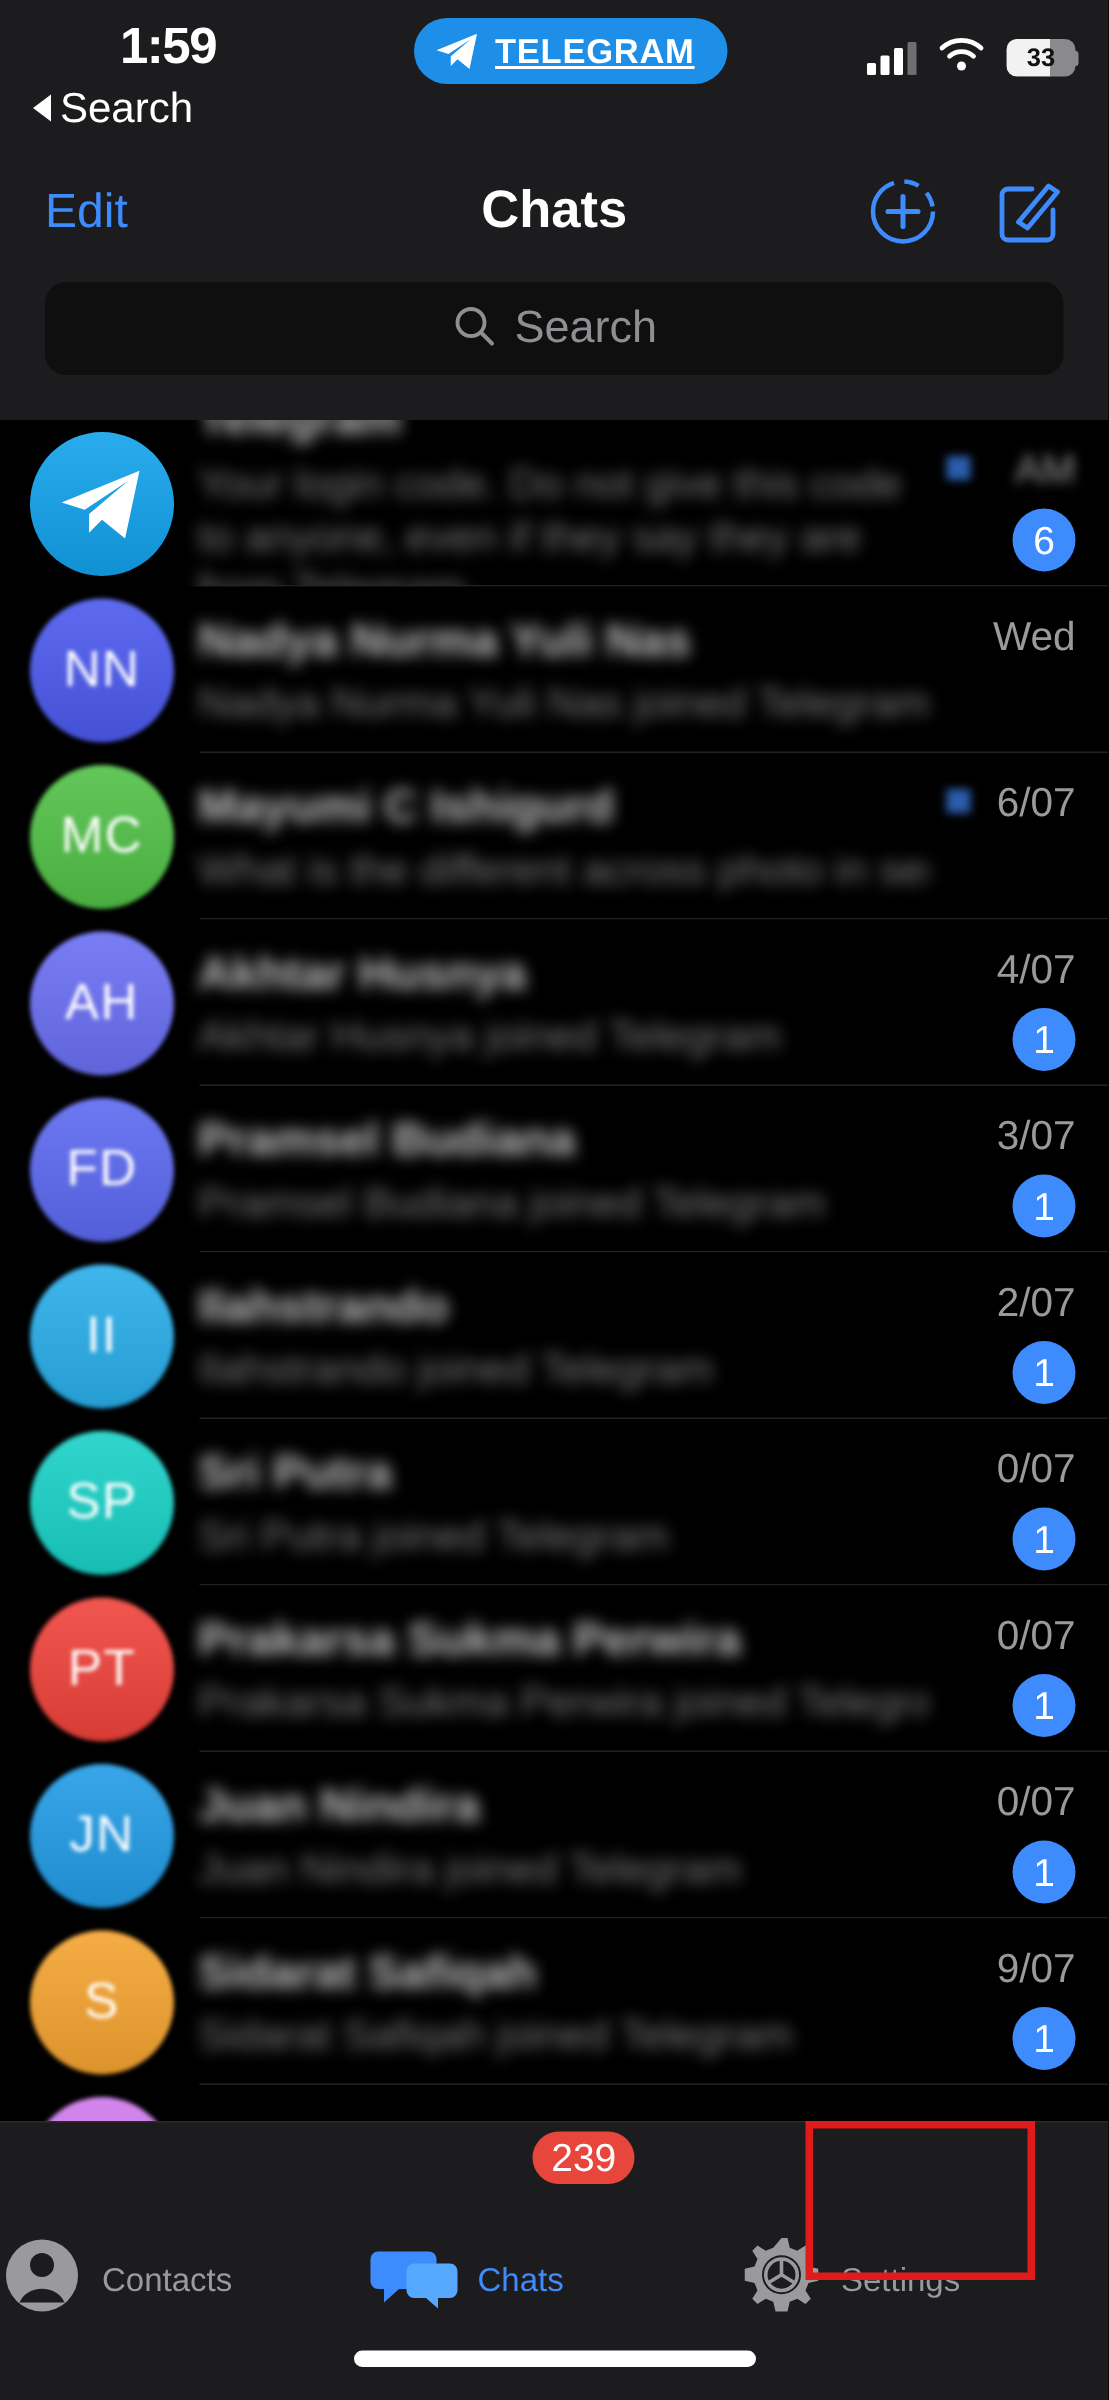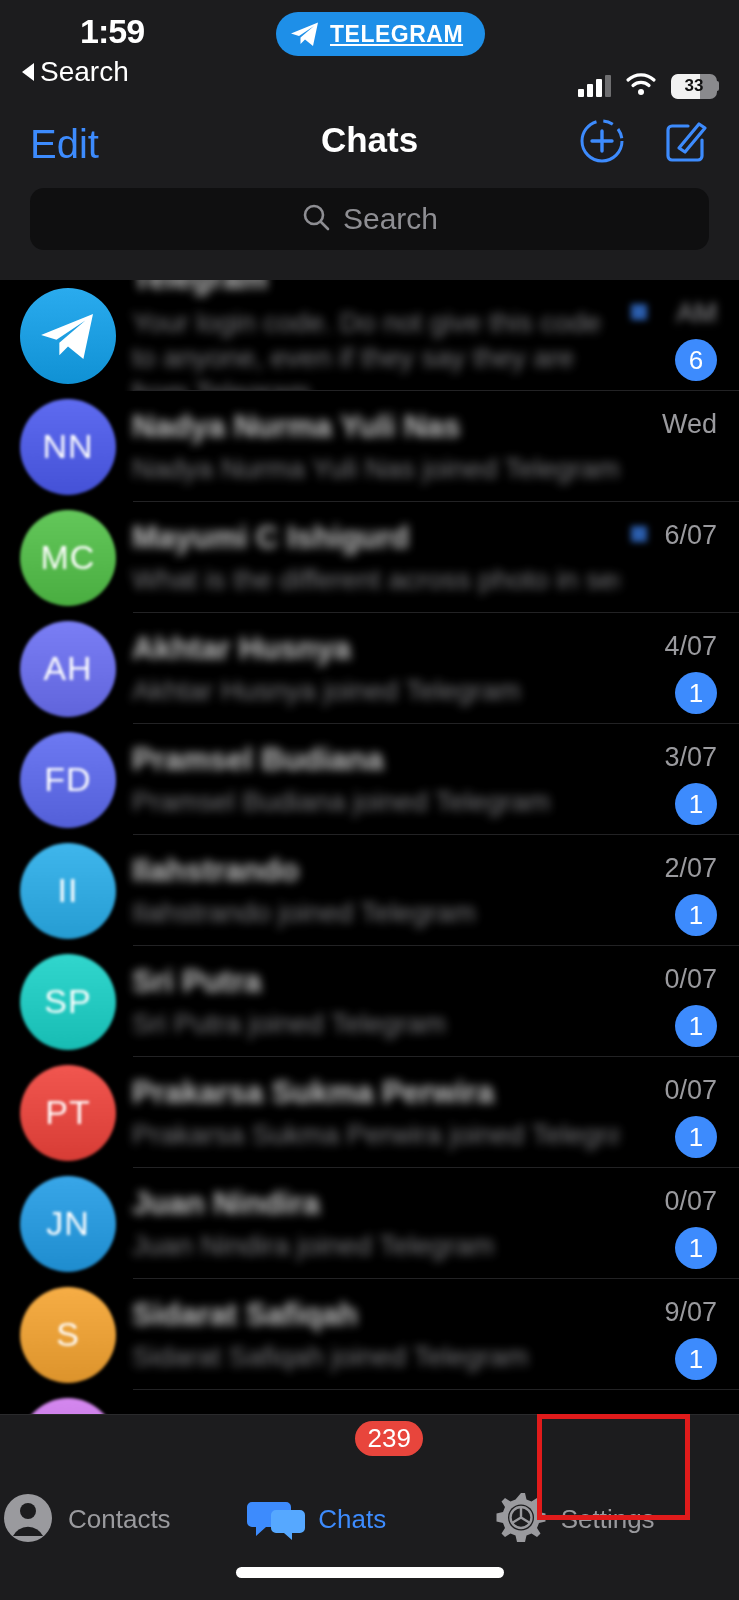--- a/index.html
+++ b/index.html
@@ -30,21 +30,21 @@
   .tg-pill {
     position: absolute; left: 276px; top: 12px;
     background: #1e8fe8; color: #fff;
     border-radius: 26px; height: 44px; padding: 0 22px 0 14px;
     display: flex; align-items: center; gap: 10px;
     font-size: 23px; font-weight: bold; letter-spacing: 0.5px; text-decoration: underline;
   }
   .tg-pill svg { display: block; }
   .sb-right {
     position: absolute; right: 20px; top: 24px;
-    display: flex; align-items: center; gap: 14px; margin-top: 48px;
+    display: flex; align-items: center; gap: 14px;
   }
   .bars { display: flex; align-items: flex-end; gap: 3px; height: 22px; }
   .bars i { display: block; width: 6px; background: #fff; border-radius: 1px; }
   .bars i:nth-child(1) { height: 8px; }
   .bars i:nth-child(2) { height: 13px; }
   .bars i:nth-child(3) { height: 18px; }
   .bars i:nth-child(4) { height: 22px; background: #6e6e70; }
   .batt {
     position: relative; width: 46px; height: 25px;
     border-radius: 7px; background: #8a8a8d; overflow: hidden;
@@ -61,21 +61,21 @@
     width: 4px; height: 10px; background: #8a8a8d;
     border-radius: 0 2px 2px 0; margin-left: -2px;
   }
 
   
   .navbar {
     position: relative; height: 88px; background: #1c1c1e;
   }
   .nav-edit {
     position: absolute; left: 30px; top: 22px;
-    color: #3d8bfd; font-size: 40px;
+    color: #3d8bfd; font-size: 32px;
   }
   .nav-title {
     position: absolute; left: 0; right: 0; top: 20px;
     text-align: center; color: #fff; font-size: 35px; font-weight: bold;
   }
   .nav-icons {
     position: absolute; right: 28px; top: 16px;
     display: flex; gap: 34px; align-items: center;
   }
 
@@ -139,21 +139,21 @@
   .tabbar {
     position: absolute; left: 0; right: 0; bottom: 0; height: 186px;
     background: #1c1c1e; display: flex;
     border-top: 1px solid #2a2a2c;
   }
   .tab {
     flex: 1; position: relative;
     display: flex; flex-direction: row; align-items: center;
     padding-top: 24px; gap: 12px;
   }
-  .tab .tlabel { font-size: 26px; color: #9a9a9e; }
+  .tab .tlabel { font-size: 22px; color: #9a9a9e; }
   .tab.active .tlabel { color: #3d8bfd; }
   .tab-badge {
     position: absolute; left: 50%; top: 6px; transform: translateX(-14px);
     background: #e8453c; color: #fff; font-size: 26px; font-weight: 500;
     border-radius: 20px; padding: 2px 12px; min-width: 60px; text-align: center;
     z-index: 3;
   }
   .highlight-box {
     position: absolute; left: 537px; top: 1414px; width: 153px; height: 106px;
     border: 5px solid #e01b1b; pointer-events: none; z-index: 10;

